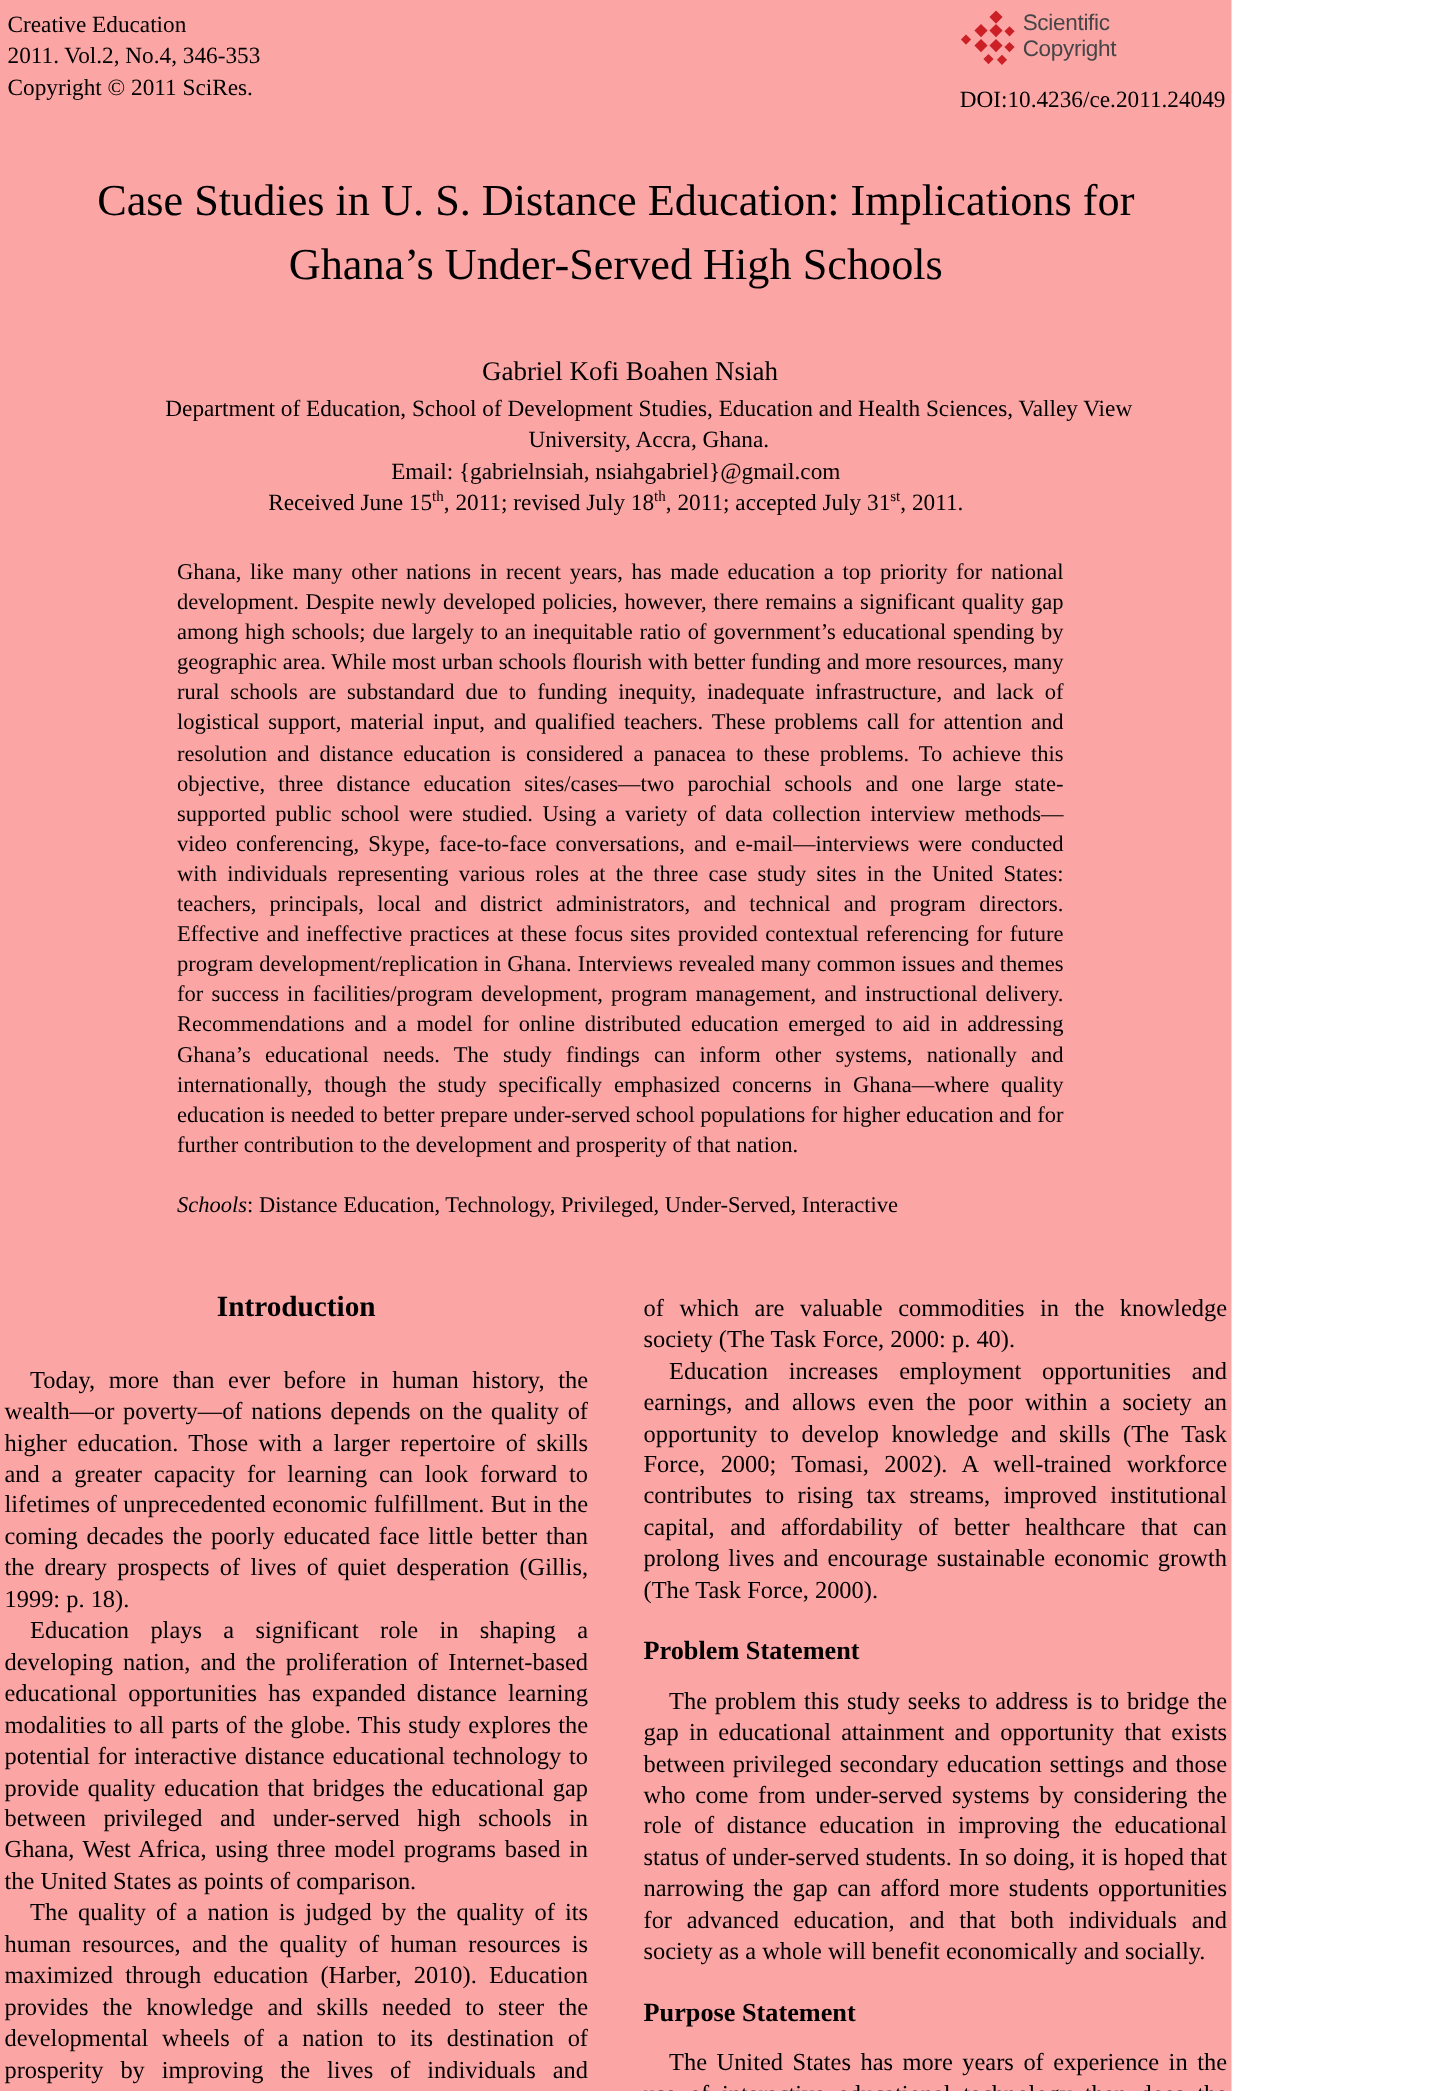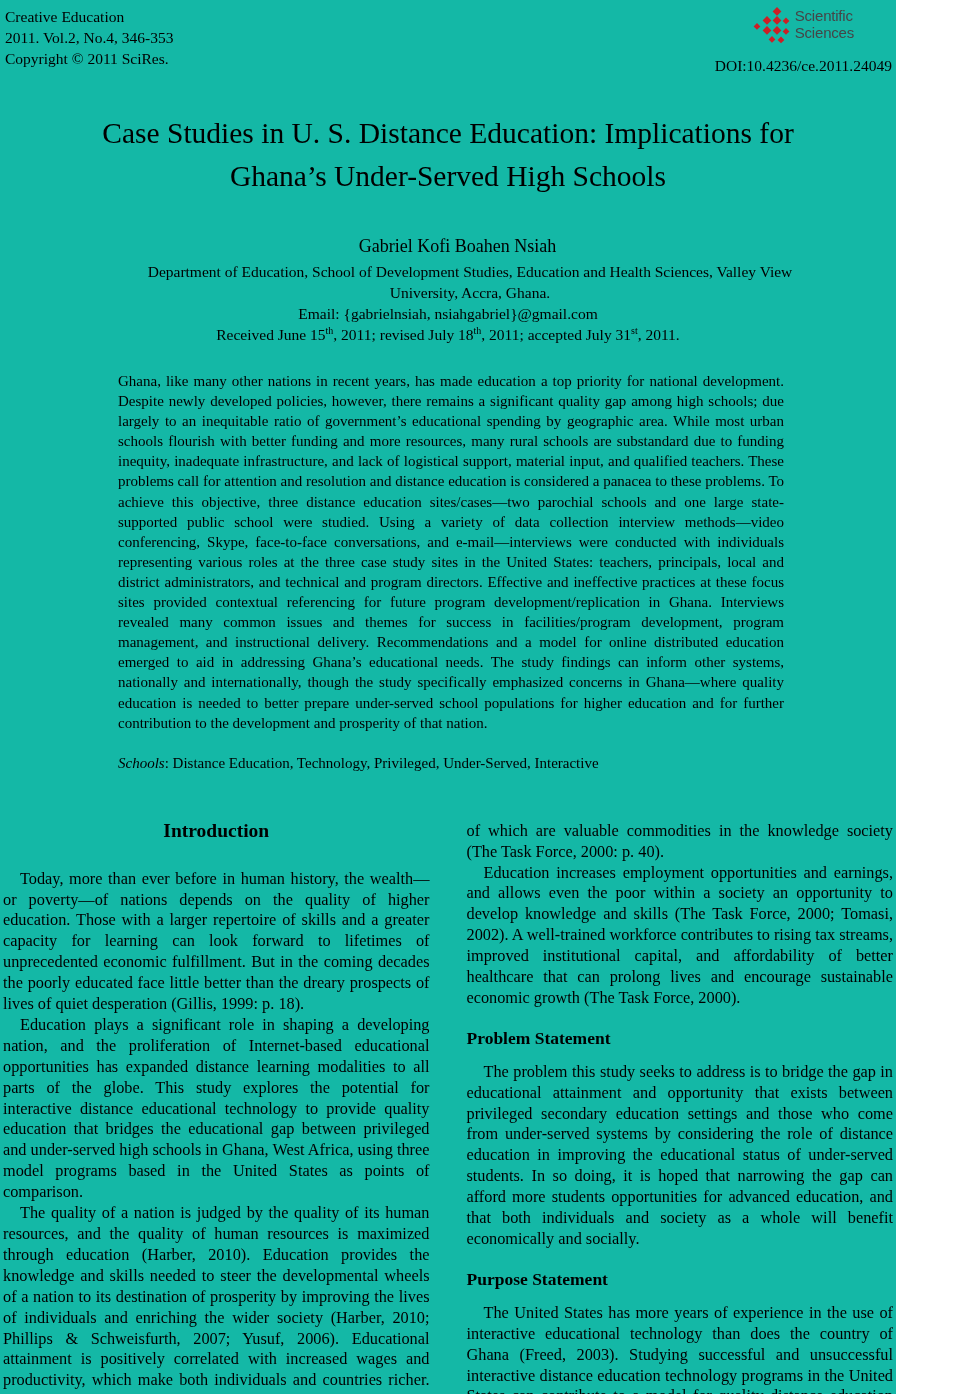--- a/index.html
+++ b/index.html
@@ -1,34 +1,34 @@
 <!DOCTYPE html>
 <html><head>
 <meta charset="utf-8">
 <style>
   * { margin: 0; padding: 0; box-sizing: border-box; }
   html, body { background: #ffffff; }
   .page {
     position: relative;
-    width: 896px;
+    width: 821px;
     height: 1394px;
-    background: #14b8a6;
+    background: #fca5a5;
     color: #000000;
     font-family: "Liberation Serif", "DejaVu Serif", serif;
     overflow: hidden;
   }
   
   .page-header {
     display: flex;
     justify-content: space-between;
     align-items: flex-start;
     padding: 6px 4px 0 5px;
   }
   .header-left { font-size: 15.5px; line-height: 21px; }
-  .header-right { display: flex; flex-direction: column; align-items: center; }
+  .header-right { display: flex; flex-direction: column; align-items: flex-start; }
   .logo-row { display: flex; align-items: flex-start; gap: 4px; }
   .logo-text {
     font-family: "Liberation Sans", sans-serif;
     font-size: 15px;
     line-height: 16.5px;
     color: #454547;
     letter-spacing: -0.2px;
     padding-top: 2px;
   }
   .doi-line { font-size: 15.5px; margin-top: 7px; }
@@ -106,21 +106,21 @@
             <path d="M4 17 L7.4 20.4 L4 23.8 L0.6 20.4 Z"></path>
             <path d="M14 20 L18.4 24.4 L14 28.8 L9.6 24.4 Z"></path>
             <path d="M24 20 L28.4 24.4 L24 28.8 L19.6 24.4 Z"></path>
             <path d="M33 22 L36.4 25.4 L33 28.8 L29.6 25.4 Z"></path>
             <path d="M19 30 L22.4 33.4 L19 36.8 L15.6 33.4 Z"></path>
             <path d="M28 30.5 L31.4 33.9 L28 37.3 L24.6 33.9 Z"></path>
           </svg>
         </span>
         <span class="logo-text">
           <span style="display:block">Scientific</span>
-          <span style="display:block">Sciences</span>
+          <span style="display:block">Copyright</span>
         </span>
       </div>
       <div class="doi-line">DOI:10.4236/ce.2011.24049</div>
     </div>
   </header>
 
   <h1 class="article-title">
     <span>Case Studies in U. S. Distance Education: Implications for</span>
     <span>Ghana’s Under-Served High Schools</span>
   </h1>

